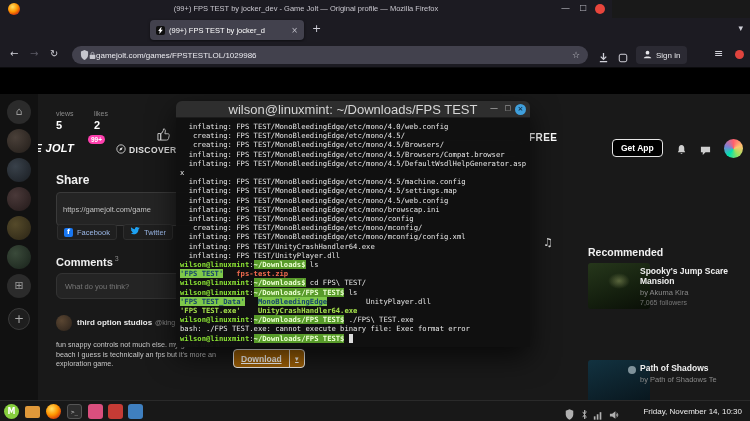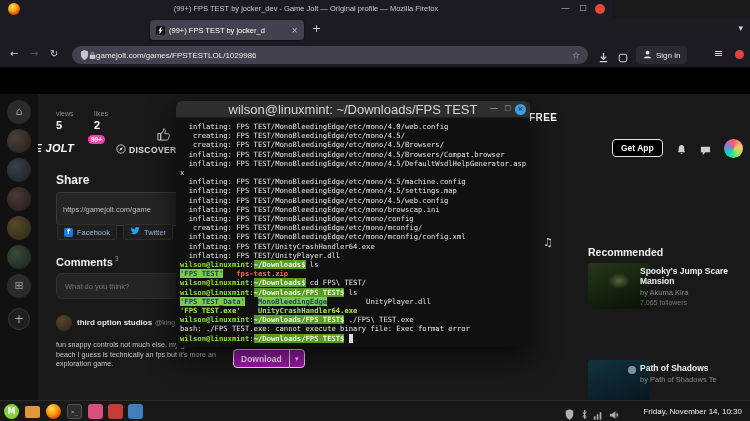--- a/index.html
+++ b/index.html
@@ -74,21 +74,21 @@
   .sb-av3 { background:radial-gradient(circle at 35% 35%, #4a3939, #221919); }
   .sb-av4 { background:radial-gradient(circle at 35% 35%, #554a2a, #2a2415); }
   .sb-av5 { background:radial-gradient(circle at 35% 35%, #3a4a3a, #18211a); }
   .sb-plus { left:8px; width:22px; height:22px; border-radius:50%; background:#1e1e1e;
              border:1px solid #3a3a3a; color:#aaa; font-size:12px; line-height:20px; text-align:center; }
 
   
   .stat-label { font-size:7px; color:#8a8a8a; }
   .stat-value { font-size:11px; font-weight:700; color:#fff; }
   .thumb-icon { left:157px; top:127px; color:#ddd; }
-  .free-label { left:529px; top:112px; font-size:10px; font-weight:800; color:#fff; letter-spacing:.4px; }
+  .free-label { left:529px; top:132px; font-size:10px; font-weight:800; color:#fff; letter-spacing:.4px; }
   .share-heading { left:56px; top:173px; font-size:12px; font-weight:700; color:#f0f0f0; }
   .share-input { left:56px; top:192px; width:152px; height:21px; background:#242424;
                  border:1px solid #3a3a3a; border-radius:4px; color:#c0c0c0; font-size:7.5px; padding:16px 6px; }
   .social-chip { top:224px; height:16px; display:flex; align-items:center; gap:4px; padding:0 6px;
                  background:#1f1f1f; border:1px solid #2e2e2e; border-radius:3px;
                  font-size:7.5px; color:#9bb8e8; }
   .fb-chip { left:57px; } .tw-chip { left:123px; }
   .fb-f { width:9px; height:9px; border-radius:2px; background:#1877f2; color:#fff; font-size:7px;
           font-weight:700; display:flex; align-items:center; justify-content:center; }
   .comments-heading { left:56px; top:255px; font-size:11px; font-weight:700; color:#f0f0f0; }
@@ -97,21 +97,21 @@
                    border:1px solid #333; border-radius:6px; color:#bbb; font-size:7.5px; padding:0 8px; }
   .comment-input::placeholder { color:#777; }
   .c-avatar { left:56px; top:315px; width:16px; height:16px; border-radius:50%;
               background:radial-gradient(circle at 35% 35%, #5a4632, #2a211a); }
   .c-author-row { left:77px; top:318px; font-size:8px; color:#e8e8e8; white-space:nowrap; }
   .c-author { font-weight:700; }
   .c-handle { color:#888; font-size:7px; margin-left:3px; }
   .c-body { left:56px; top:340px; width:172px; font-size:7.2px; line-height:9.5px; color:#c8c8c8; }
   .c-body p + p { margin-top:5px; color:#b4b4b4; }
   .download-btn { left:233px; top:349px; height:19px; display:flex; align-items:center;
-                  border:1.5px solid #f0f0f0; border-radius:4px; background:#a21caf; color:#fff; }
+                  border:1.5px solid #f0f0f0; border-radius:4px; background:#a16207; color:#fff;text-decoration:underline; }
   .dl-label { padding:0 7px; font-size:8.5px; font-weight:700; }
   .dl-split { width:1.5px; height:100%; background:#f0f0f0; }
   .dl-caret { padding:0 5px; font-size:7px; }
   .music-note { left:543px; top:236px; font-size:11px; color:#e0e0e0; }
 
   
   .rec-heading { left:588px; top:246px; font-size:10.5px; font-weight:700; color:#f0f0f0; }
   .rec-thumb { left:588px; width:62px; height:46px; border-radius:3px; overflow:hidden; }
   .rec-thumb-1 { top:263px; background:linear-gradient(160deg,#26371b 0%,#141f0e 60%,#0a0f07 100%); }
   .rec-thumb-2 { top:360px; background:linear-gradient(160deg,#123240 0%,#0b1d26 70%,#07141b 100%); }

